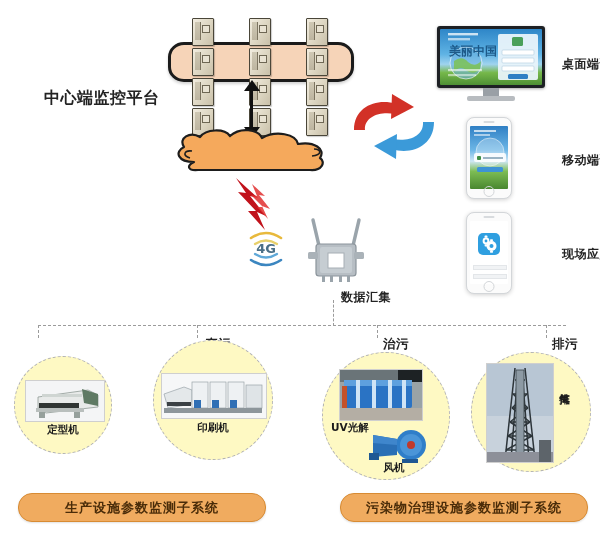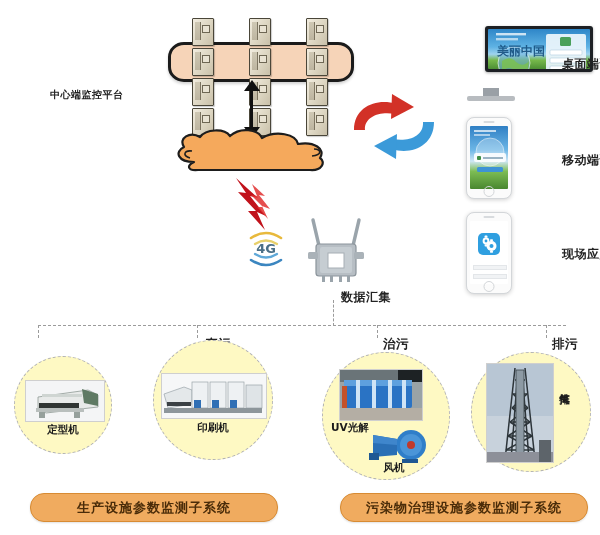--- a/index.html
+++ b/index.html
@@ -74,24 +74,23 @@
 
   
   .router{left:302px;top:214px;width:68px;height:72px;}
 
   
   .sync{left:348px;top:92px;width:92px;height:70px;}
 
   
   .monitor{left:437px;top:26px;width:108px;height:76px;}
   .mon-bezel{
-    position:absolute;left:0;top:0;width:108px;height:46px;
+    position:absolute;left:0;top:0;width:108px;height:62px;
     background:#1d2024;border-radius:3px;padding:3px;box-sizing:border-box;
     box-shadow:0 1px 3px rgba(0,0,0,.35);
-    margin-left:48px;
   }
   .mon-screen{
     width:100%;height:100%;overflow:hidden;border-radius:1px;position:relative;
     background:linear-gradient(#2e86c8 0%,#5fb3e4 45%,#9fd3ef 63%,#76b84a 78%,#4d8f34 100%);
   }
   .mon-stand{
     position:absolute;left:46px;top:62px;width:16px;height:9px;background:#9aa0a6;
   }
   .mon-base{
     position:absolute;left:30px;top:70px;width:48px;height:5px;background:#b8bcc0;border-radius:2px;
@@ -148,21 +147,21 @@
   }
 
   
   .photo{position:absolute;overflow:hidden;border:1px solid #cfcfcf;background:#dfe3e6;}
 </style>
 </head>
 <body>
 
 <div id="stage">
 
-  <div class="abs lbl" style="left:50px;top:88px;font-size:10px;">中心端监控平台</div>
+  <div class="abs lbl" style="left:44px;top:88px;font-size:16px;">中心端监控平台</div>
 
   <div class="abs platform"></div>
   <div class="abs racks">
     <div class="rackgroup">
       <div class="server"></div>
       <div class="server"></div>
       <div class="server"></div>
       <div class="server"></div>
     </div>
     <div class="rackgroup">
@@ -409,20 +408,20 @@
         </g>
         <rect x="29" y="6" width="8" height="90" fill="#8d9aa4" stroke="#3b444a" stroke-width=".8"></rect>
         <rect x="0" y="88" width="66" height="10" fill="#8d9099"></rect>
         <rect x="52" y="76" width="12" height="22" fill="#5d646a"></rect>
       </svg>
     </div>
     <div class="eqcap" style="left:88px;top:32px;font-size:10.5px;width:12px;
                 line-height:15px;writing-mode:vertical-rl;text-orientation:upright;">排气筒</div>
   </div>
 
-  <div class="abs pill" style="left:30px;top:493px;width:246px;font-size:13px;">
+  <div class="abs pill" style="left:18px;top:493px;width:246px;font-size:13px;">
     <span>生产设施参数监测子系统</span>
   </div>
   <div class="abs pill" style="left:340px;top:493px;width:246px;font-size:13px;">
     <span>污染物治理设施参数监测子系统</span>
   </div>
 
 </div>
 
 </body></html>

